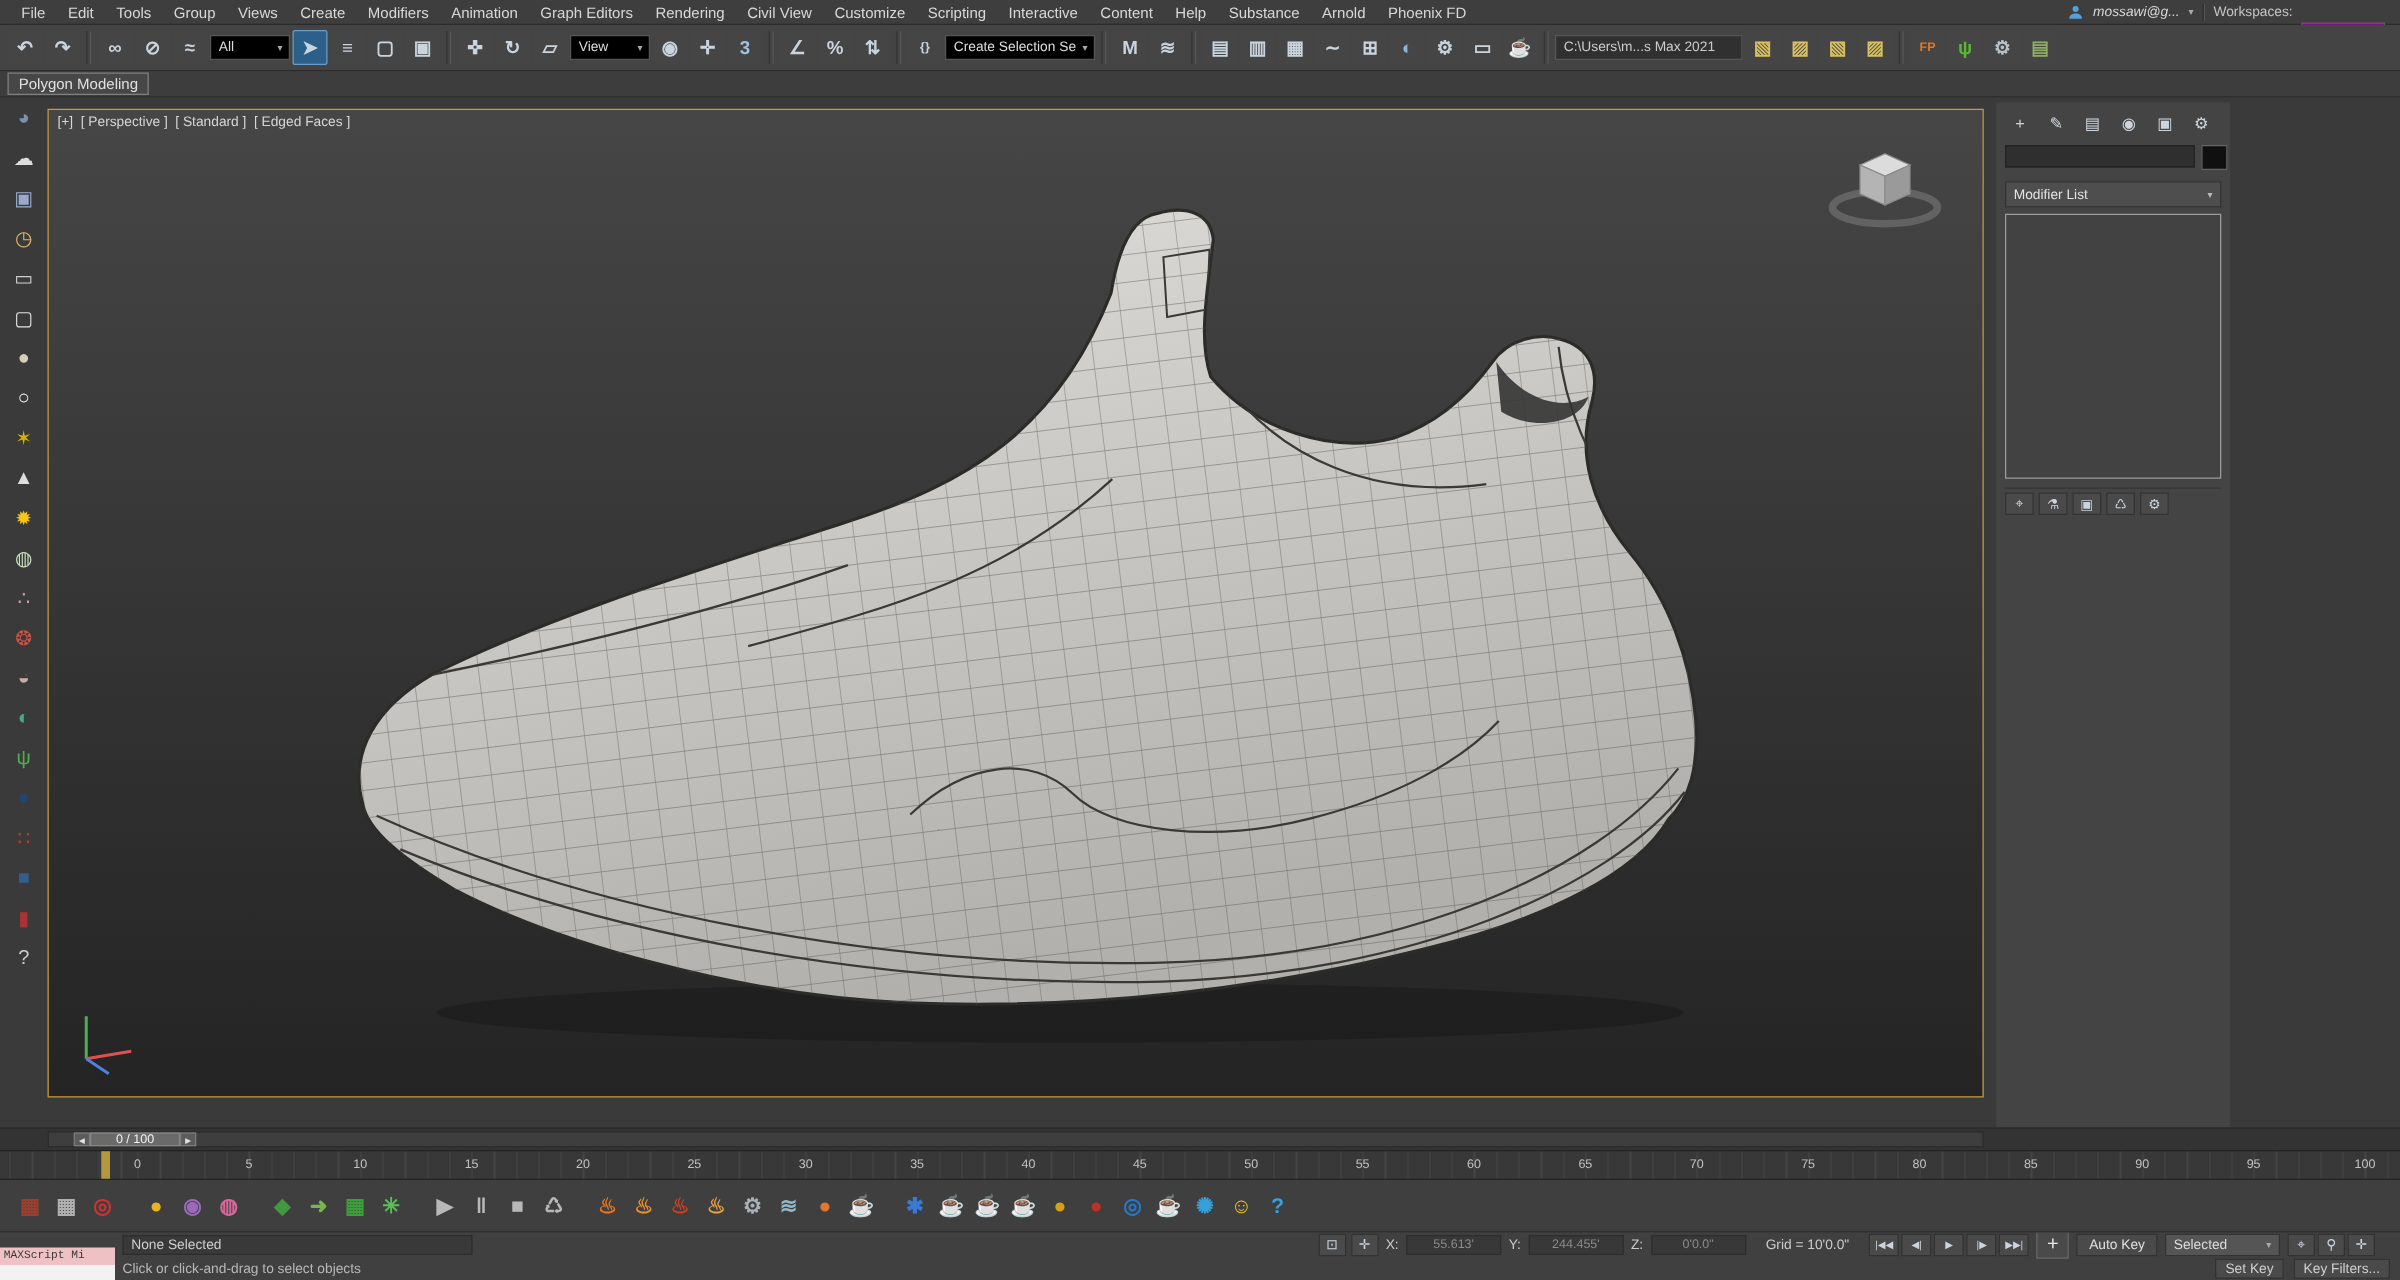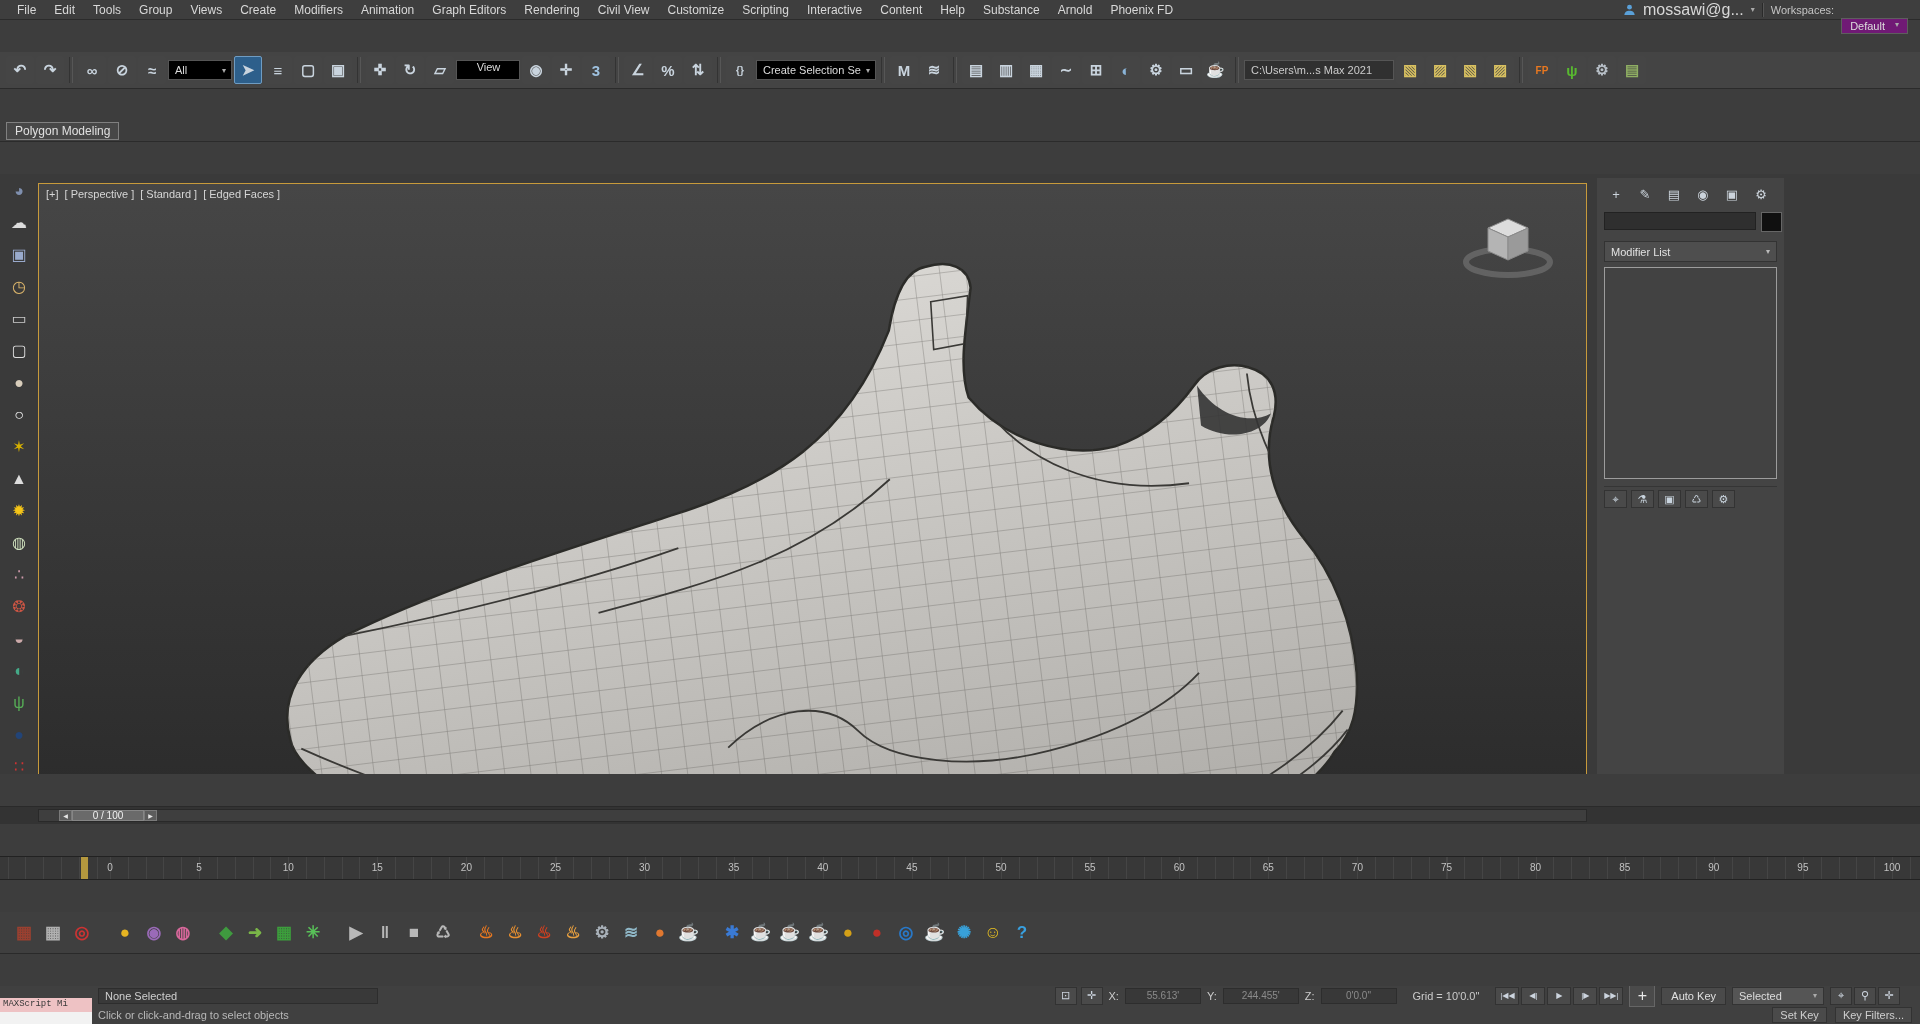--- a/index.html
+++ b/index.html
@@ -1,26 +1,26 @@
 <!DOCTYPE html>
 <html><head>
 <meta charset="utf-8">
 <style>
   html,body{margin:0;padding:0;background:#2e2e2e;}
   .app{position:relative;width:1920px;height:1024px;background:#3d3d3d;overflow:hidden;
-       color:#ccc;font-family:"Liberation Sans",sans-serif;font-size:11px;display:flex;flex-direction:column;gap:32px;}
+       color:#ccc;font-family:"Liberation Sans",sans-serif;font-size:11px;display:flex;flex-direction:column;}
 
   
   .menubar{height:20px;flex:none;background:#3e3e3e;border-bottom:1px solid #2b2b2b;
            display:flex;align-items:center;padding:0 8px;box-sizing:border-box;}
   .menu-items{display:flex;}
   .menu-item{padding:2px 9px;color:#d8d8d8;font-size:12px;white-space:nowrap;cursor:default;}
   .menubar-right{margin-left:auto;display:flex;align-items:center;gap:7px;padding-right:4px;}
   .user-glyph{width:13px;height:13px;display:inline-block;}
-  .account{color:#d8d8d8;font-size:16px;}
+  .account{color:#d8d8d8;font-size:11px;font-style:italic;}
   .mb-caret{font-size:8px;color:#aaa;}
   .mb-sep{width:1px;height:14px;background:#2a2a2a;border-right:1px solid #555;}
   .ws-label{color:#c4c4c4;}
   .ws-select{background:#701a75;border:1px solid #5e5e5e;padding:1px 8px;color:#ddd;
              display:flex;align-items:flex-start;gap:10px;margin-top:32px;}
 
   
   .toolbar{height:37px;flex:none;background:#444;display:flex;align-items:center;
            padding:0 6px;gap:2px;border-bottom:1px solid #2b2b2b;box-sizing:border-box;}
   .tbtn{width:28px;height:28px;flex:none;border-radius:2px;display:flex;align-items:center;justify-content:center;
@@ -188,21 +188,21 @@
         <span class="arr">▾</span>
       </div>
       <div class="tbtn hl">➤</div>
       <div class="tbtn">≡</div>
       <div class="tbtn">▢</div>
       <div class="tbtn">▣</div>
       <div class="tsep"></div>
       <div class="tbtn">✜</div>
       <div class="tbtn">↻</div>
       <div class="tbtn">▱</div>
-      <div class="tsel" style="width: 64px; flex-direction: column;">
+      <div class="tsel" style="width: 64px;">
         <span>View</span>
         <span class="arr">▾</span>
       </div>
       <div class="tbtn">◉</div>
       <div class="tbtn">✛</div>
       <div class="tbtn" style="color: rgb(159, 194, 224);">3</div>
       <div class="tsep"></div>
       <div class="tbtn">∠</div>
       <div class="tbtn">%</div>
       <div class="tbtn">⇅</div>

